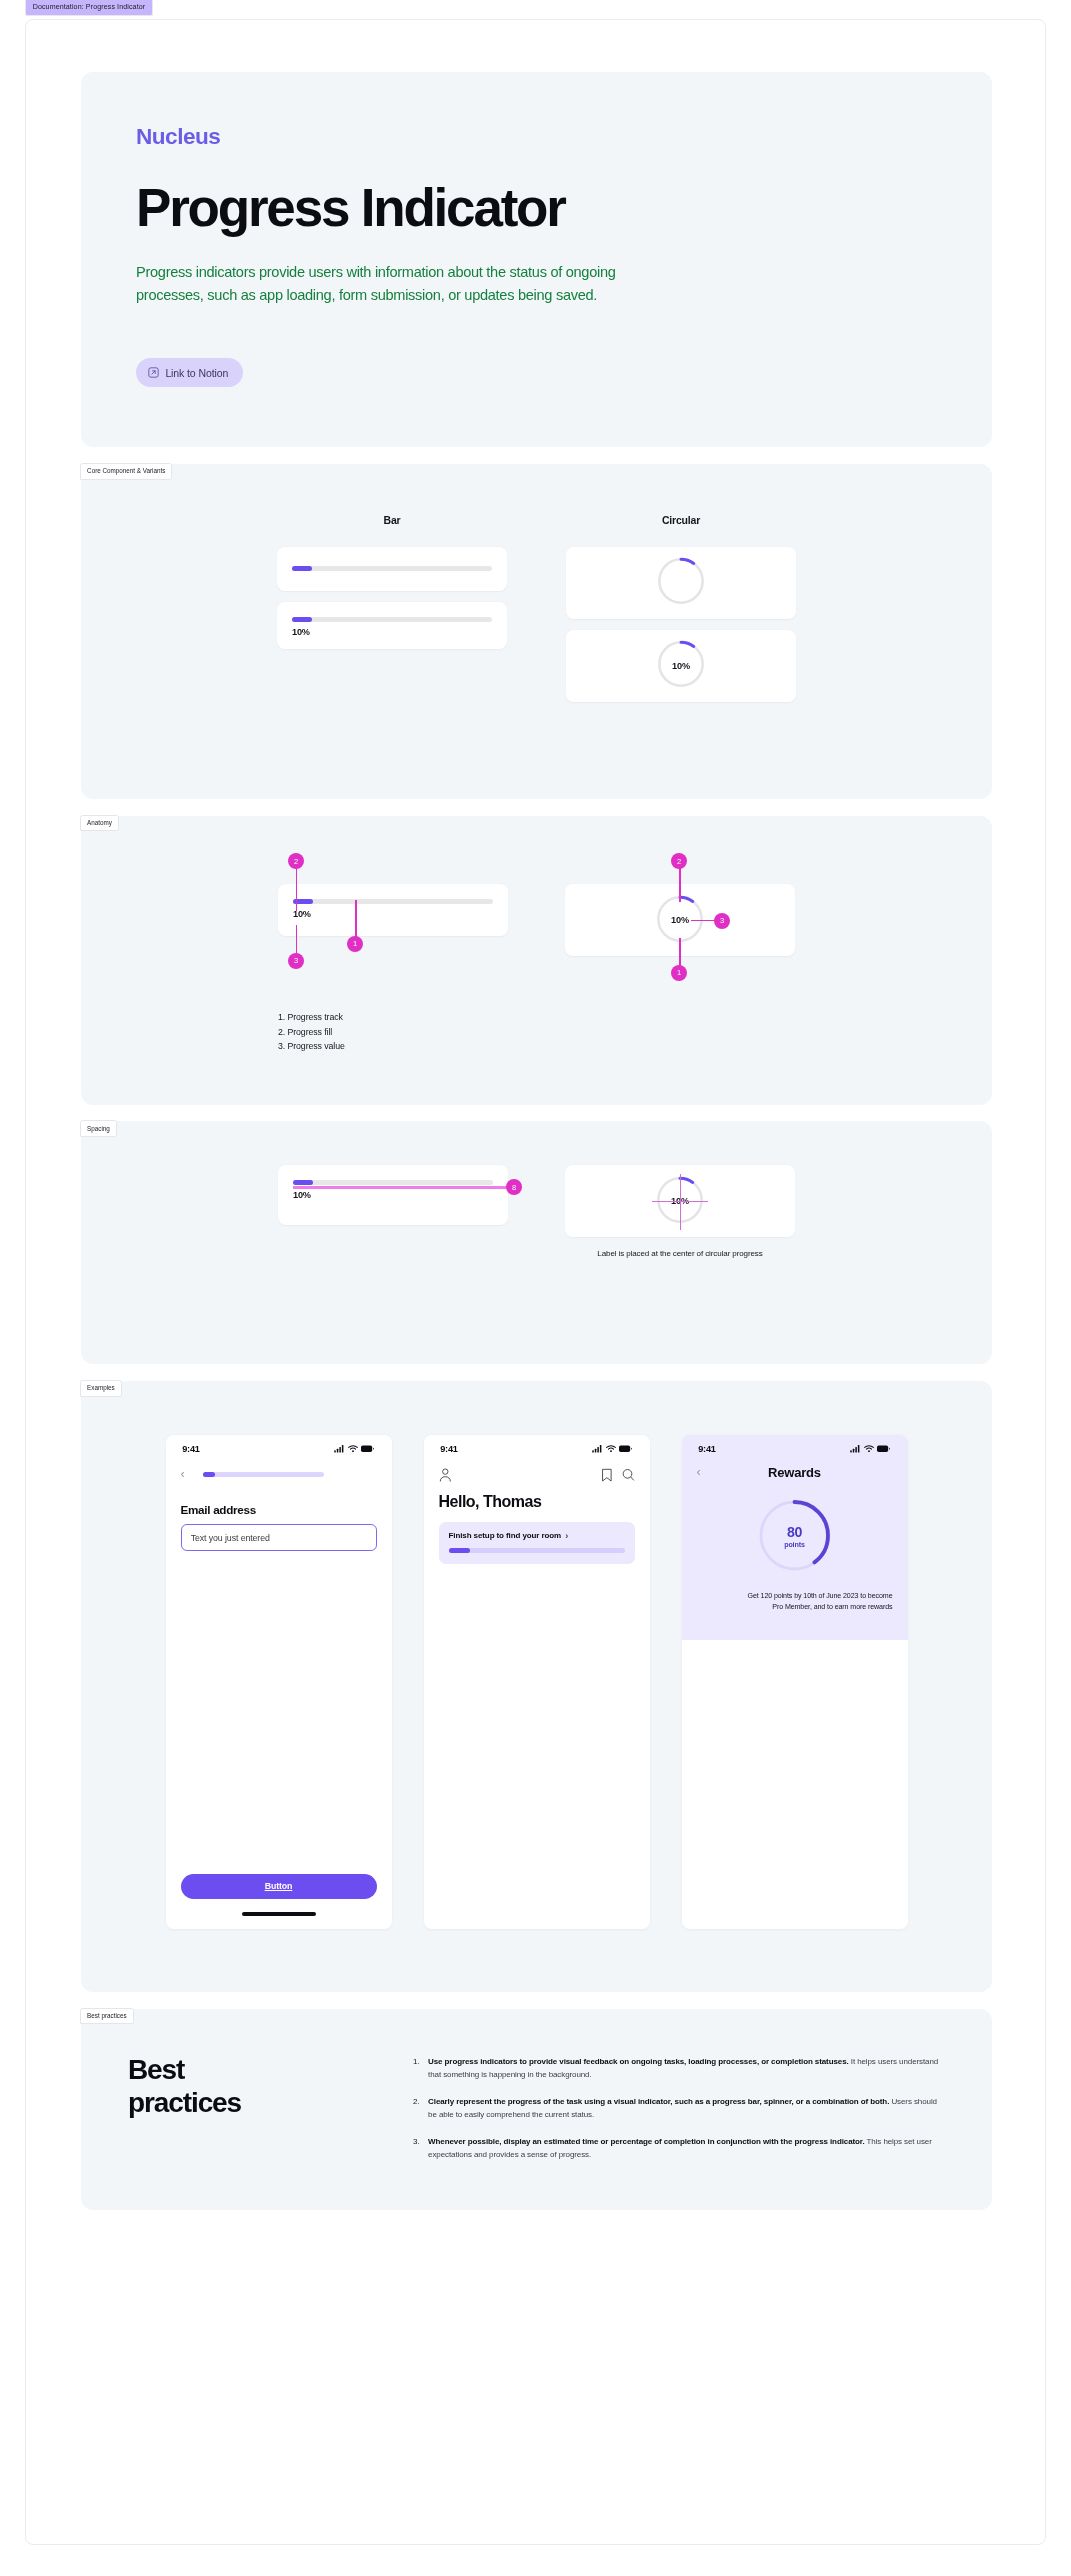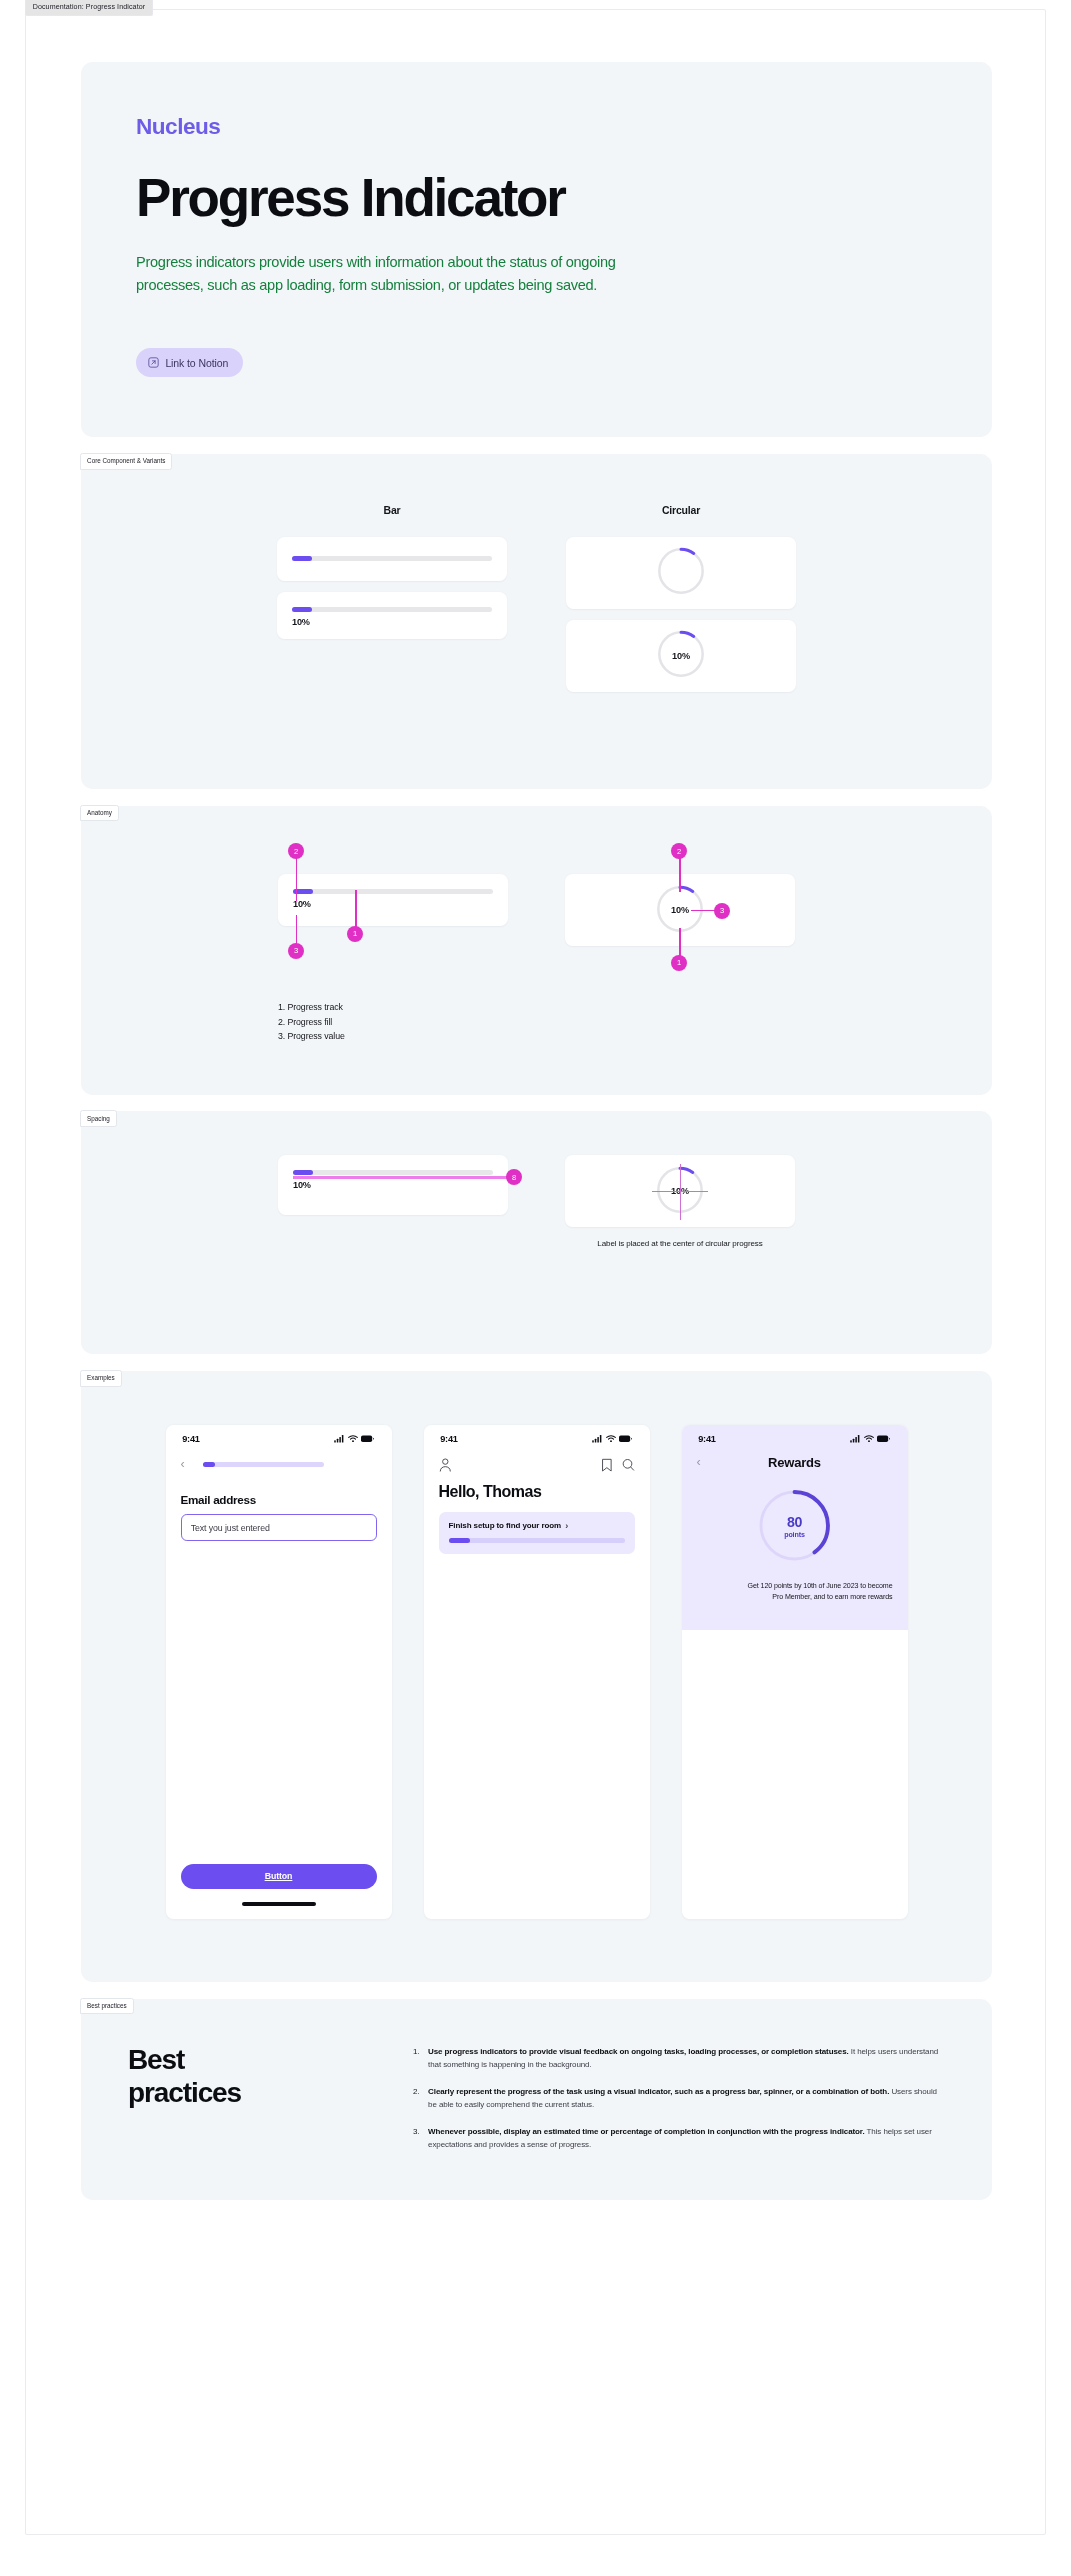--- a/index.html
+++ b/index.html
@@ -11,37 +11,37 @@
   }
   body { width: 1071px; height: 2576px; position: relative; overflow: hidden; }
 
   
   .page-tab {
     position: absolute;
     top: 0px; left: 25px;
     padding: 3.3px 6.7px 4.2px 6.7px;
     font-size: 7.1px;
     color: #1c1c24;
-    background: #e5e5e5;
+    background: #c4b5fd;
     border: 0.8px solid #e6e8ed;
     border-top: none;
     border-radius: 0 0 2.5px 2.5px;
     white-space: nowrap;
     letter-spacing: 0.1px;
     z-index: 5;
   }
 
   
   .frame {
     position: absolute;
-    top: 9px; left: 25px;
+    top: 19px; left: 25px;
     width: 1021px; height: 2526px;
     background: #ffffff;
     border: 0.8px solid #e9ebef;
-    border-radius: 2px;
+    border-radius: 8px;
   }
 
   .inner {
     position: absolute;
     top: 52px; left: 55px;
     width: 911px;
   }
 
   
   .section {

